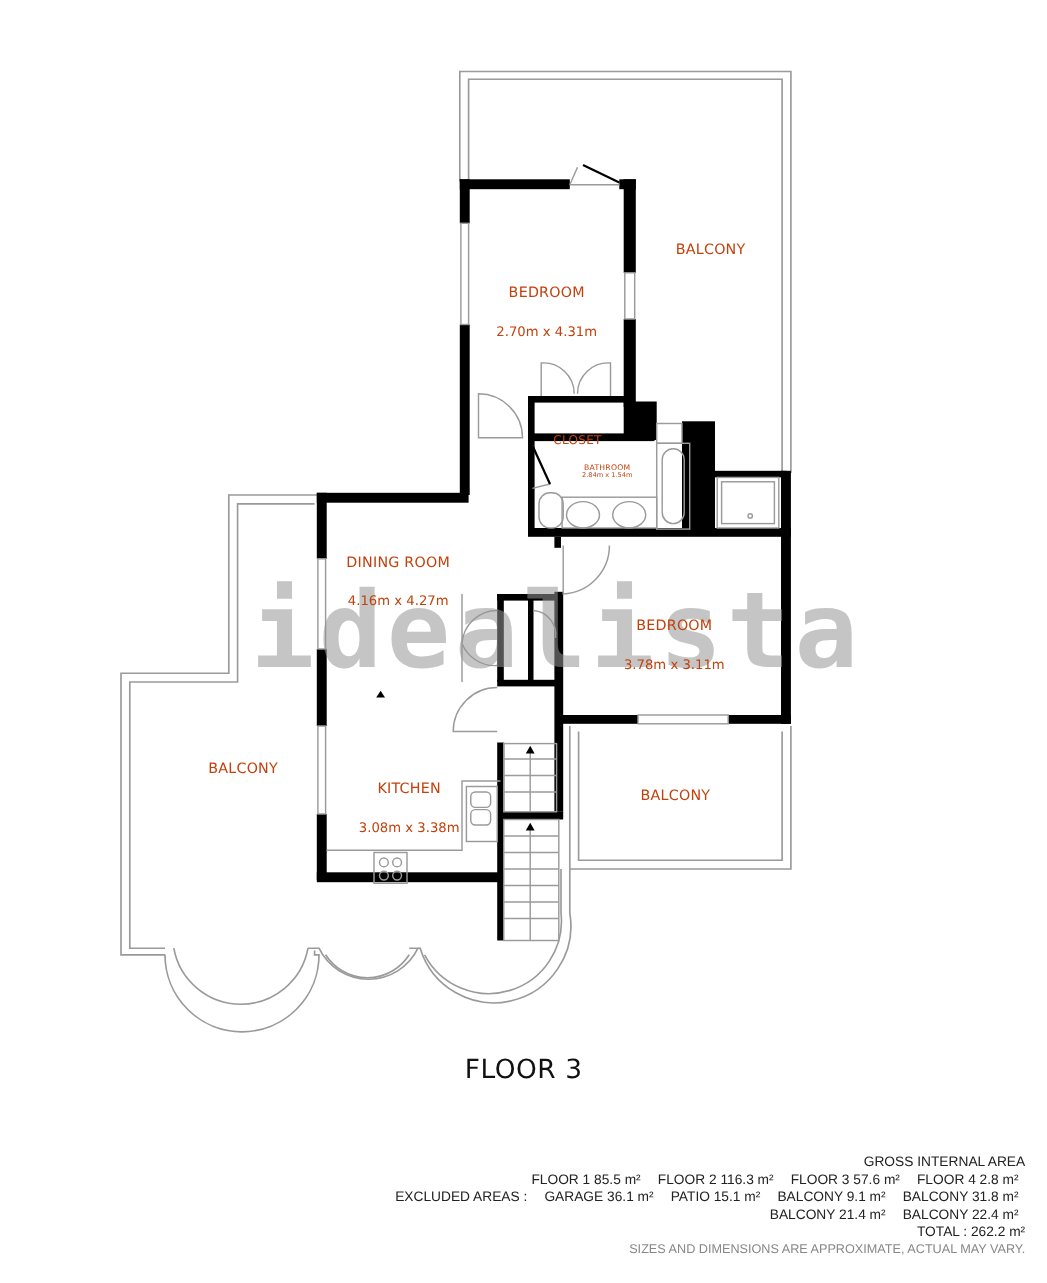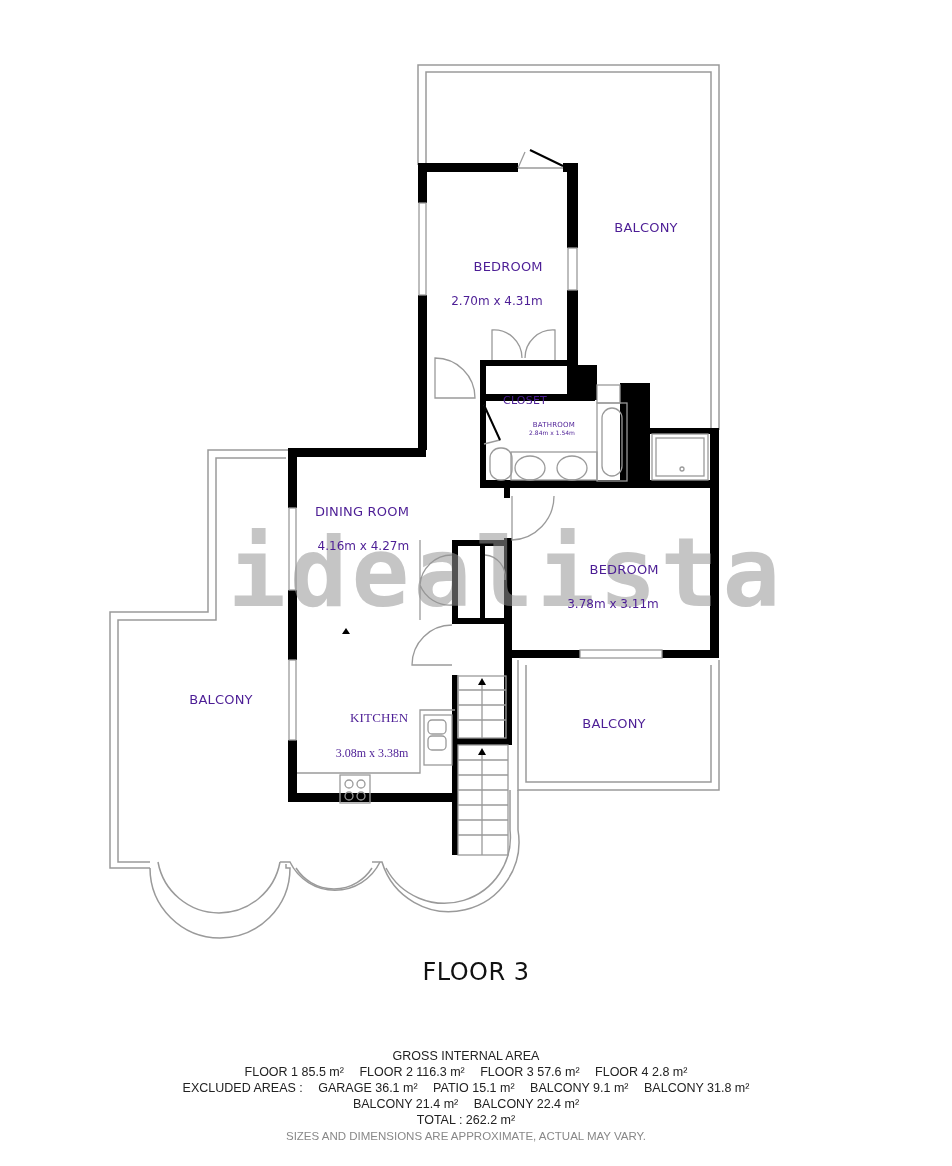--- a/index.html
+++ b/index.html
@@ -1,25 +1,25 @@
 <!DOCTYPE html>
 <html><head>
   <meta charset="utf-8">
   <style>
     html, body { margin: 0; padding: 0; background: #ffffff; }
     body { width: 952px; height: 1166px; position: relative; overflow: hidden; font-family: "DejaVu Sans", sans-serif; }
     #plan { position: absolute; left: 0; top: 0; width: 952px; height: 1166px; }
-    .room-label { position: absolute; text-align: right; color: #4c1d95; font-family: "DejaVu Sans", sans-serif; white-space: nowrap; transform: translateX(-50%); }
+    .room-label { position: absolute; text-align: center; color: #c2410c; font-family: "DejaVu Sans", sans-serif; white-space: nowrap; transform: translateX(-50%); }
     .room-name { font-size: 13px; letter-spacing: 0.2px; }
     .room-dim { font-size: 12px; margin-top: 20px; }
     .small .room-name { font-size: 7px; }
     .small .room-dim { font-size: 6px; margin-top: 0; }
     .watermark { position: absolute; left: 228px; top: 525px; font-family: "DejaVu Sans Mono", monospace; font-size: 96px; font-weight: bold; color: rgba(150,150,150,0.55); letter-spacing: 4px; line-height: 1; pointer-events: none; text-align: center; }
     .floor-title { position: absolute; left: 0; width: 952px; top: 958px; text-align: center; font-size: 24px; color: #111; letter-spacing: 0.5px; }
-    .summary { position: absolute; left: 0; width: 932px; top: 1048px; text-align: center; font-family: "Liberation Sans", sans-serif; font-size: 12.5px; color: #222; line-height: 16px; }
+    .summary { position: absolute; left: 0; width: 932px; top: 1048px; text-align: right; font-family: "Liberation Sans", sans-serif; font-size: 12.5px; color: #222; line-height: 16px; }
     .summary .row span { margin: 17px 6px; }
     .summary .disclaimer { color: #888; font-size: 11.5px; }
   </style>
 </head>
 <body>
 
 <svg id="plan" viewBox="0 0 952 1166" xmlns="http://www.w3.org/2000/svg">
   <g fill="none" stroke="#9a9a9a" stroke-width="1.5">
 
     <path d="M418 165 V65 H719 V430"></path>
@@ -166,21 +166,21 @@
   <div class="room-dim">2.84m x 1.54m</div>
 </div>
 <div class="room-label" style="left:362px; top:504px;">
   <div class="room-name">DINING ROOM</div>
   <div class="room-dim">4.16m x 4.27m</div>
 </div>
 <div class="room-label" style="left:613px; top:562px;">
   <div class="room-name">BEDROOM</div>
   <div class="room-dim">3.78m x 3.11m</div>
 </div>
-<div class="room-label" style="left:372px; top:710px;font-family:Liberation Serif, serif;">
+<div class="room-label" style="left:372px; top:710px;">
   <div class="room-name">KITCHEN</div>
   <div class="room-dim">3.08m x 3.38m</div>
 </div>
 <div class="room-label" style="left:646px; top:220px;">
   <div class="room-name">BALCONY</div>
 </div>
 <div class="room-label" style="left:221px; top:692px;">
   <div class="room-name">BALCONY</div>
 </div>
 <div class="room-label" style="left:614px; top:716px;">

